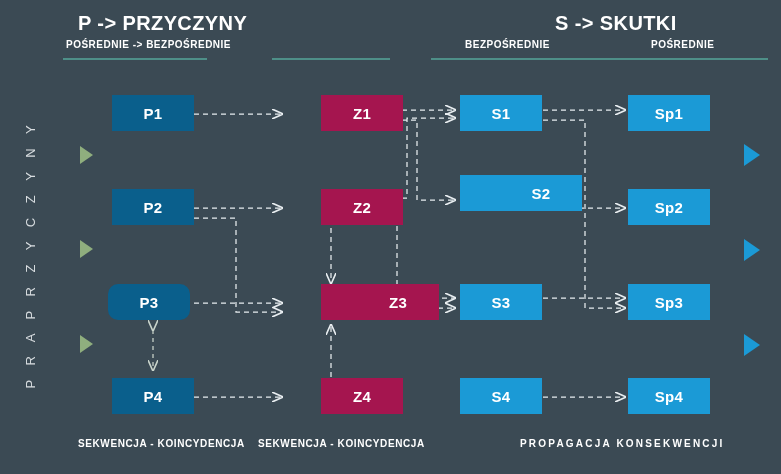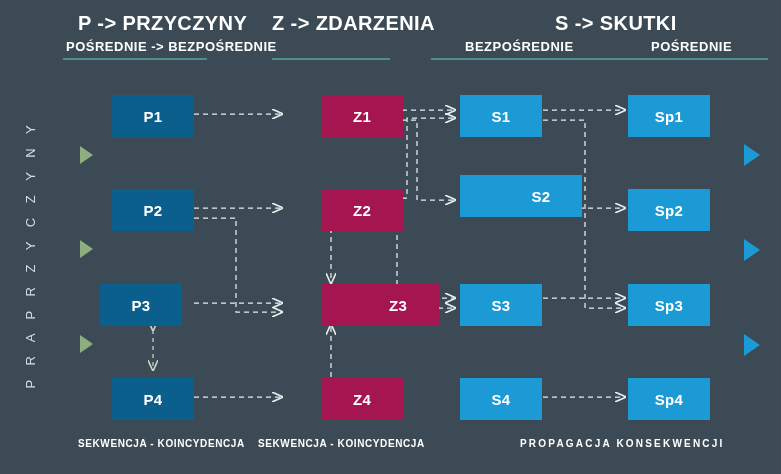--- a/index.html
+++ b/index.html
@@ -13,29 +13,29 @@
   
   #wires{position:absolute;left:0;top:0;width:781px;height:474px;pointer-events:none;}
 
   
   .sect-title{
     position:absolute;color:#ffffff;font-weight:bold;
     font-size:20px;letter-spacing:.4px;white-space:nowrap;
   }
   .sect-sub{
     position:absolute;color:#ffffff;font-weight:bold;
-    font-size:13px;letter-spacing:.5px;white-space:nowrap;
+    font-size:10px;letter-spacing:.5px;white-space:nowrap;
   }
   .rule{position:absolute;height:2px;background:#4e8f88;}
 
   
   .node{
     position:absolute;display:flex;align-items:center;justify-content:center;
     color:#ffffff;font-weight:bold;font-size:15px;letter-spacing:.3px;
-    width:82px;height:42px;
+    width:82px;height:36px;
   }
   .node.p{background:#0a5f8c;}
   .node.z{background:#a8days;}
   .node.z{background:#a5154f;margin-left:32px;}
   .node.s{background:#1b9ad6;}
 
   
   #railtext{
     position:absolute;left:-104px;top:247px;width:268px;
     transform:rotate(-90deg);
@@ -58,21 +58,20 @@
 </style>
 </head>
 <body>
 
 <div id="stage">
 
   <div class="sect-title" style="left:78px;top:12px;">P -&gt; PRZYCZYNY</div>
   <div class="sect-sub" style="left:66px;top:39px;">POŚREDNIE -&gt; BEZPOŚREDNIE</div>
   <div class="rule" style="left:63px;top:58px;width:144px;"></div>
 
-  <div class="sect-title" style="left:272px;top:12px;">Z -&gt; ZDARZENIA</div>
   <div class="rule" style="left:272px;top:58px;width:118px;"></div>
 
   <div class="sect-title" style="left:555px;top:12px;">S -&gt; SKUTKI</div>
   <div class="sect-sub" style="left:465px;top:39px;">BEZPOŚREDNIE</div>
   <div class="sect-sub" style="left:651px;top:39px;">POŚREDNIE</div>
   <div class="rule" style="left:431px;top:58px;width:337px;"></div>
 
   <div id="railtext">P R A P R Z Y C Z Y N Y</div>
 
   <div class="tri-out" style="left:80px;top:146px;border-left-color:#8fae7e;"></div>
@@ -123,21 +122,21 @@
       <path d="M543,120 L585,120 L585,308 L625,308"></path>
     </g>
 
     <g fill="none" stroke="#c9d4cb" stroke-width="1.25" stroke-dasharray="4,4" marker-end="url(#ahu)" marker-start="url(#ahu)">
       <path d="M153,330 L153,370"></path>
     </g>
   </svg>
 
   <div class="node p" style="left:112px;top:95px;">P1</div>
   <div class="node p" style="left:112px;top:189px;">P2</div>
-  <div class="node p" style="left:100px;top:284px;">P3</div>
+  <div class="node p" style="left:108px;top:284px;border-radius:10px;">P3</div>
   <div class="node p" style="left:112px;top:378px;">P4</div>
 
   <div class="node z" style="left:289px;top:95px;">Z1</div>
   <div class="node z" style="left:289px;top:189px;">Z2</div>
   <div class="node z" style="left:289px;top:284px;padding-left:36px;">Z3</div>
   <div class="node z" style="left:289px;top:378px;">Z4</div>
 
   <div class="node s" style="left:460px;top:95px;">S1</div>
   <div class="node s" style="left:460px;top:175px;padding-left:40px;">S2</div>
   <div class="node s" style="left:460px;top:284px;">S3</div>

